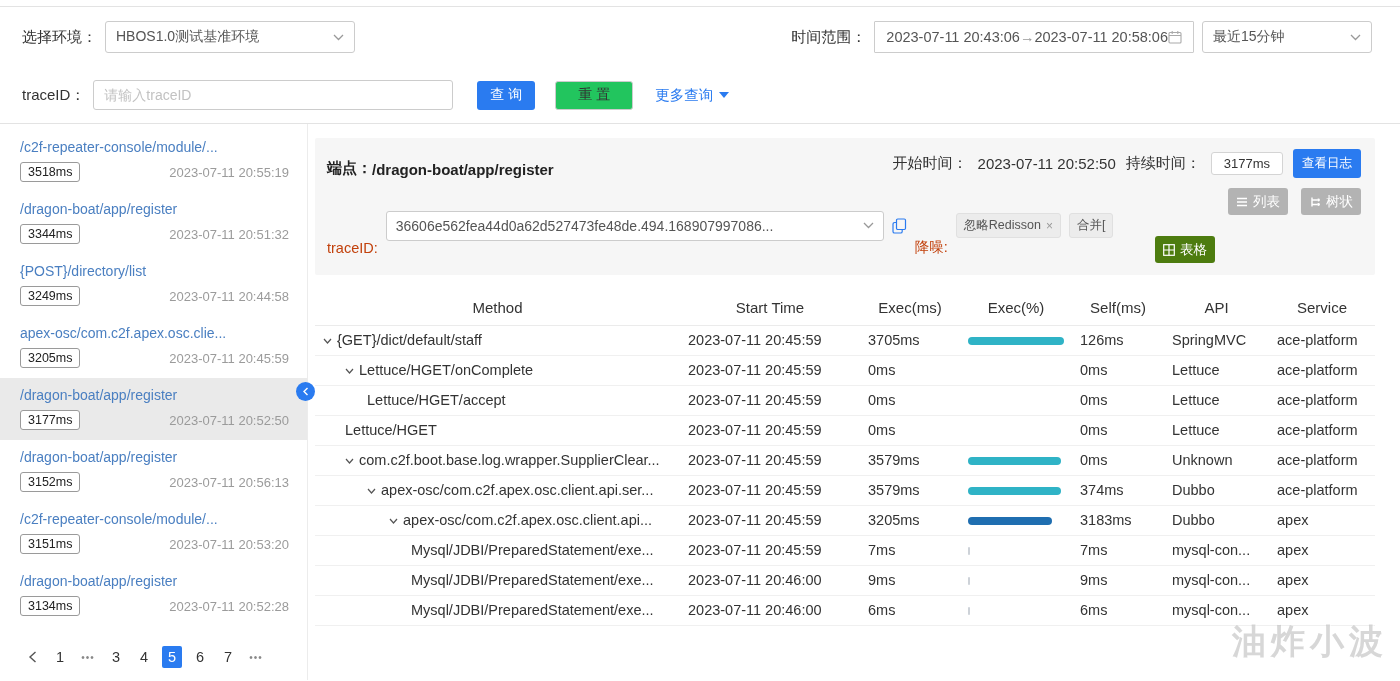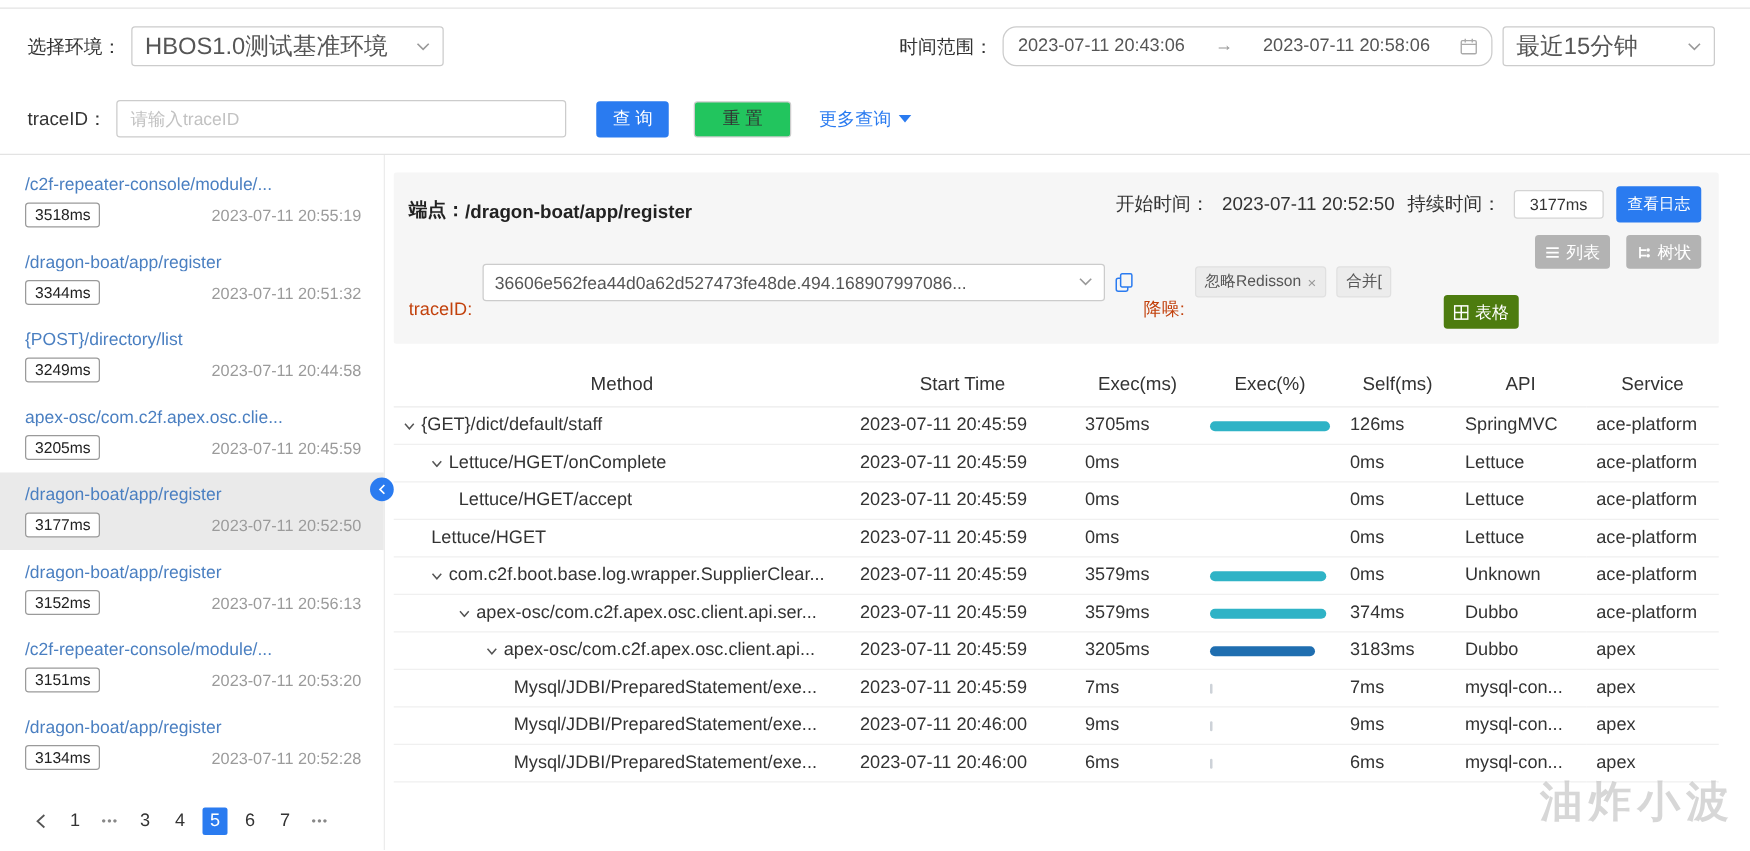--- a/index.html
+++ b/index.html
@@ -3,24 +3,24 @@
 <meta charset="utf-8">
 <style>
   html,body{margin:0;padding:0;}
   body{width:1400px;height:681px;background:#fff;font-family:"Liberation Sans",sans-serif;color:#333;overflow:hidden;position:relative;font-size:14px;}
   .top-edge{height:6px;border-bottom:1px solid #e3e3e3;}
   .topbar{padding:0 28px 0 22px;border-bottom:1px solid #e3e3e3;}
   .tb-row{display:flex;align-items:center;}
   .tb-row1{height:60px;}
   .tb-row2{height:56px;}
   .lbl{font-size:15px;color:#333;white-space:nowrap;}
-  .select{display:flex;align-items:center;justify-content:space-between;gap:8px;border:1px solid #ccc;border-radius:3px;background:#fff;height:30px;padding:0 10px;font-size:19px;color:#555;cursor:pointer;}
+  .select{display:flex;align-items:center;justify-content:space-between;gap:8px;border:1px solid #ccc;border-radius:3px;background:#fff;height:30px;padding:0 10px;font-size:14px;color:#555;cursor:pointer;}
   .env-select{width:228px;margin-left:8px;}
   .tb-right{margin-left:auto;display:flex;align-items:center;gap:8px;}
-  .daterange{display:flex;align-items:center;gap:24px;border:1px solid #ccc;border-radius:11px;height:30px;padding:0 11px;font-size:14.5px;color:#555;cursor:pointer;}
+  .daterange{display:flex;align-items:center;gap:0;border:1px solid #ccc;border-radius:1px;height:30px;padding:0 11px;font-size:14.5px;color:#555;cursor:pointer;}
   .dr-arrow{color:#999;}
   .preset-select{width:148px;}
   .trace-input{width:338px;height:28px;border:1px solid #ccc;border-radius:3px;padding:0 10px;font-size:14px;color:#333;margin-left:8px;font-family:inherit;outline:none;}
   .trace-input::placeholder{color:#c2c2c2;}
   .btn-primary{background:#2a7bf0;color:#fff;border:none;border-radius:3px;height:29px;padding:0 13px;font-size:14px;margin-left:24px;font-family:inherit;cursor:pointer;}
   .btn-plain{background:#22c55e;color:#333;border:1px solid #ccc;border-radius:3px;height:29px;padding:0 22px;font-size:14px;margin-left:20px;font-family:inherit;cursor:pointer;}
   .more-link{color:#2a7bf0;font-size:14.5px;margin-left:22px;display:flex;align-items:center;gap:6px;cursor:pointer;}
   .caret-down{width:0;height:0;border-left:5px solid transparent;border-right:5px solid transparent;border-top:6px solid #2a7bf0;}
   .content{display:flex;height:556px;position:relative;}
   .sidebar{width:307px;border-right:1px solid #ececec;position:relative;padding-top:6px;flex:none;}

